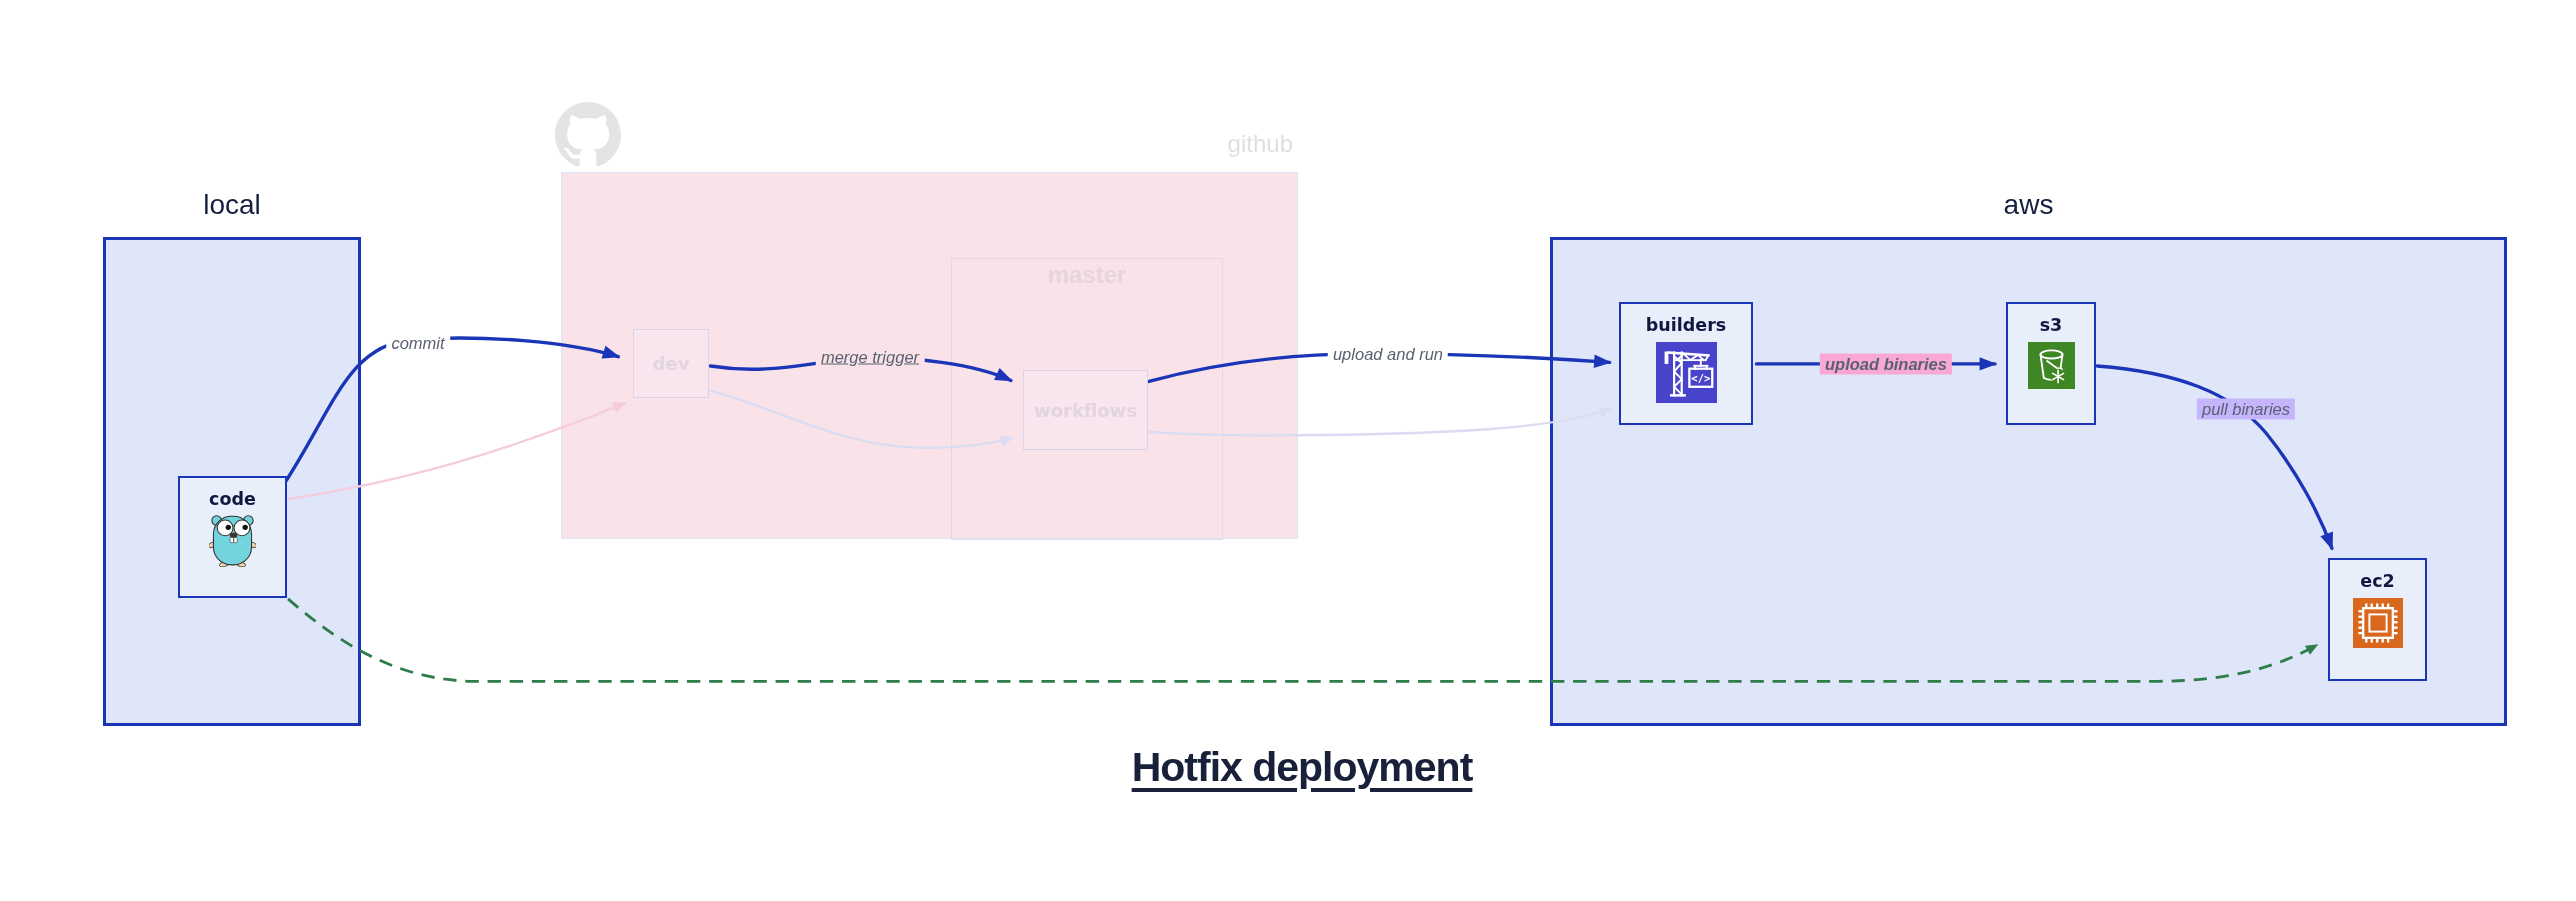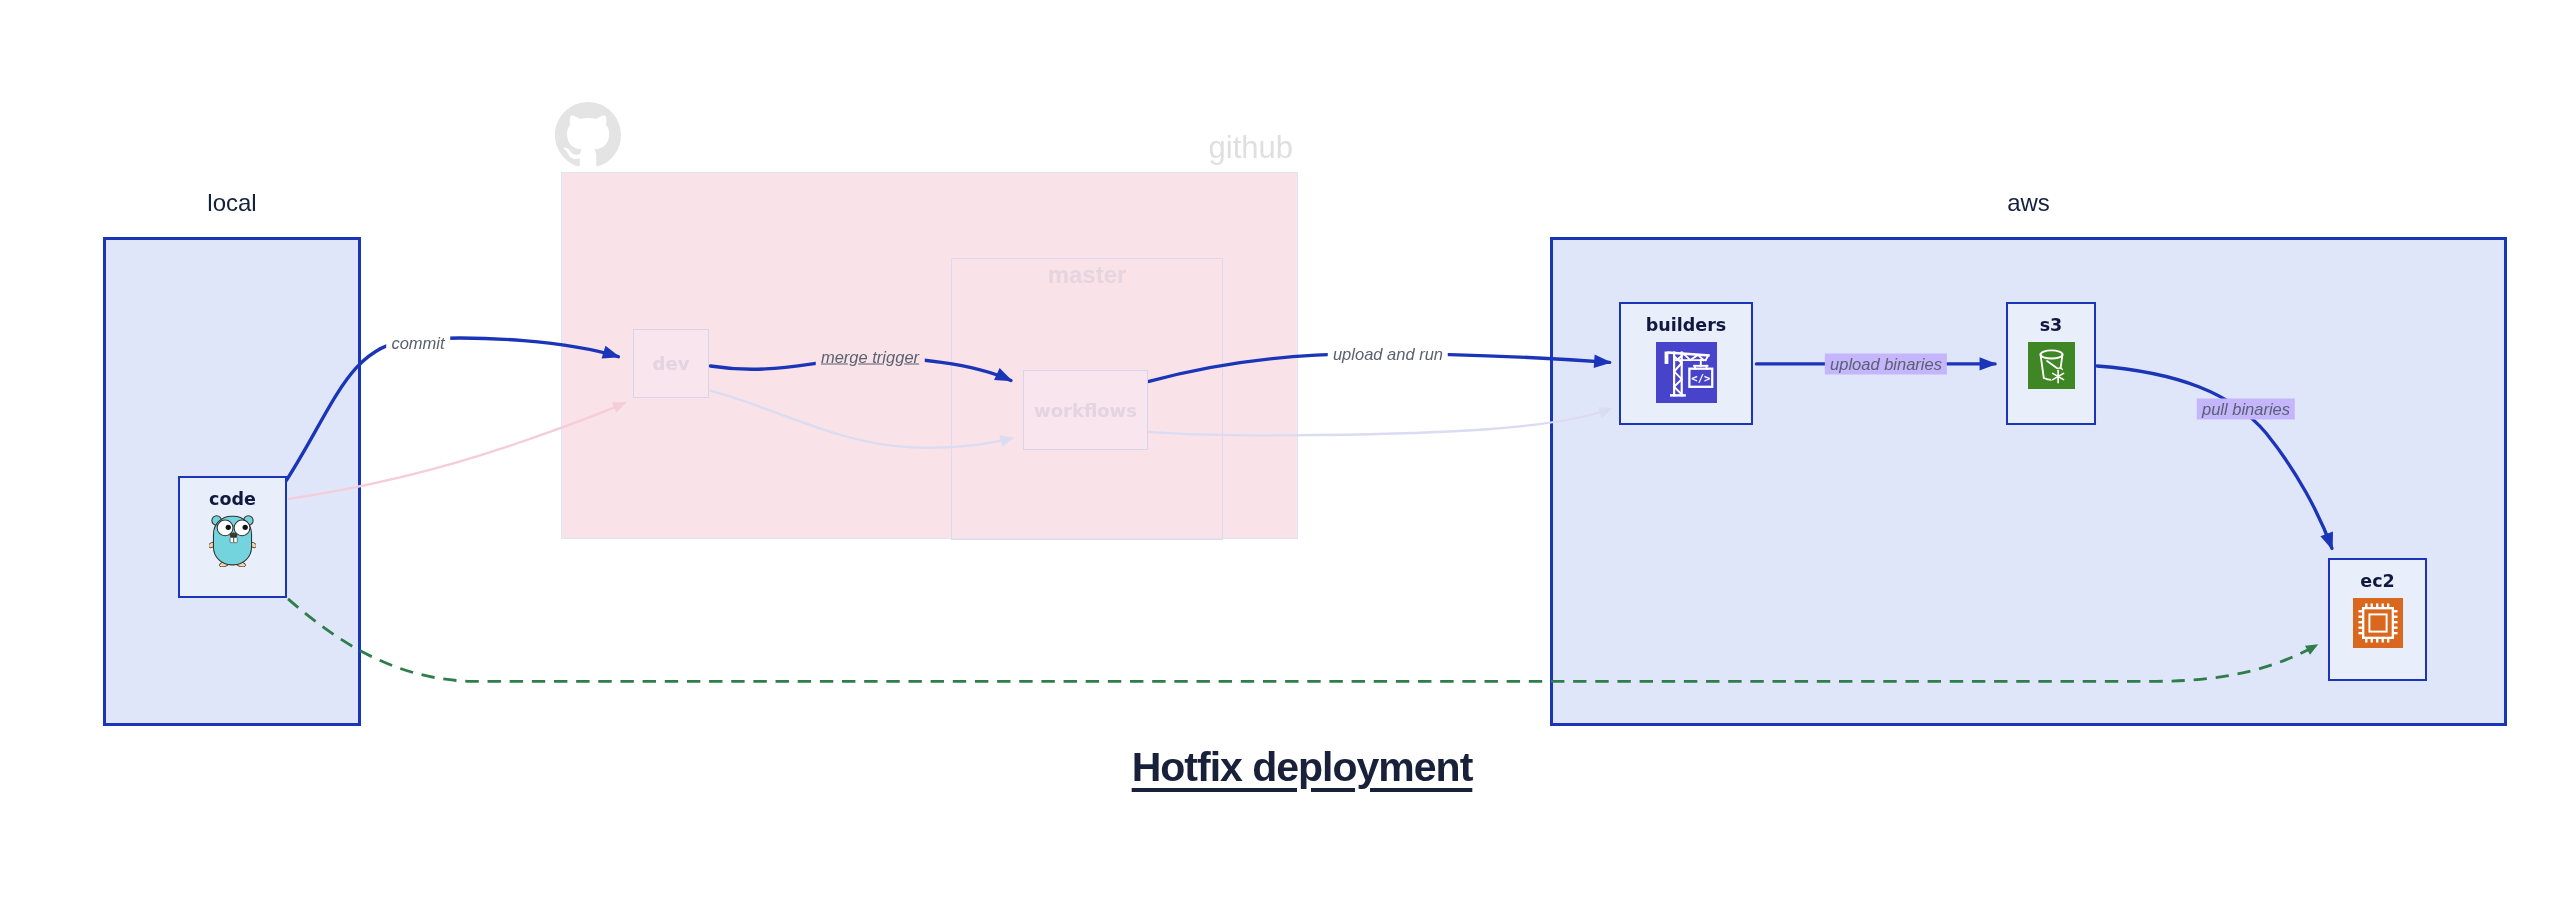--- a/index.html
+++ b/index.html
@@ -6,24 +6,24 @@
   .canvas{
     position:relative;width:2604px;height:902px;overflow:hidden;background:#ffffff;
     font-family:"Liberation Sans", sans-serif;
   }
   
   .cluster{position:absolute;box-sizing:border-box;z-index:1;}
   .cluster-local{left:103px;top:237px;width:258px;height:489px;background:#e0e6fa;border:3.1px solid #1b35b8;}
   .cluster-aws{left:1550px;top:237px;width:957px;height:489px;background:#e0e6fa;border:3.1px solid #1b35b8;}
   .cluster-github{left:561px;top:172px;width:737px;height:367px;background:#f9e2e8;border:1.5px solid #dde4f5;}
   .master-box{left:951px;top:258px;width:272px;height:282px;background:transparent;border:1.5px solid #ded9ee;}
-  .cluster-label{position:absolute;z-index:1;font-size:24px;font-weight:500;color:#15203f;text-align:center;}
+  .cluster-label{position:absolute;z-index:1;font-size:28px;font-weight:500;color:#15203f;text-align:center;}
   .label-local{left:103px;top:189px;width:258px;}
   .label-aws{left:1550px;top:189px;width:957px;}
-  .label-github{left:1082px;top:130px;width:211px;text-align:right;font-size:31px;color:#dfdfdf;}
+  .label-github{left:1082px;top:130px;width:211px;text-align:right;font-size:24px;color:#dfdfdf;}
   .label-master{left:951px;top:261px;width:272px;font-size:24px;font-weight:600;color:#e6d4de;}
   .octocat{position:absolute;left:555px;top:102px;z-index:1;}
   
   svg.edges{position:absolute;left:0;top:0;z-index:2;pointer-events:none;}
   
   .node{position:absolute;box-sizing:border-box;z-index:3;background:#e9eefb;border:2.1px solid #1b35b8;}
   .node-title{font-size:17.5px;font-weight:bold;color:#101840;text-align:center;padding-top:11px;
     font-family:"DejaVu Sans","Liberation Sans",sans-serif;}
   .node-code{left:178px;top:476px;width:109px;height:122px;}
   .node-builders{left:1619px;top:302px;width:134px;height:123px;}
@@ -36,21 +36,21 @@
   .node-faded .faded-title{font-size:18px;font-weight:bold;color:#e3d4e1;
     font-family:"DejaVu Sans","Liberation Sans",sans-serif;}
   .node-dev{left:633px;top:329px;width:76px;height:69px;}
   .node-workflows{left:1023px;top:370px;width:125px;height:80px;}
   
   .edge-label{position:absolute;z-index:4;transform:translate(-50%,-50%);
     font-size:16.5px;font-style:italic;font-weight:500;color:#5a6270;padding:1px 5.2px;white-space:nowrap;}
   .el-commit{left:418px;top:343px;background:#ffffff;}
   .el-merge{left:870px;top:357px;background:#f9e2e8;text-decoration:underline;}
   .el-uploadrun{left:1388px;top:354px;background:#ffffff;}
-  .el-uploadbin{left:1886px;top:364px;background:#c4b5fd;}
+  .el-uploadbin{left:1886px;top:364px;background:#f9a8d4;font-weight:bold;}
   .el-pullbin{left:2246px;top:409px;background:#c4b5fd;}
   
   .diagram-title{position:absolute;left:50%;top:744px;transform:translateX(-50%);z-index:4;
     font-size:41px;font-weight:700;letter-spacing:-1px;color:#18203a;
     text-decoration:underline;text-decoration-thickness:4.1px;text-underline-offset:7.2px;white-space:nowrap;}
 </style>
 </head>
 <body>
 
 <div class="canvas">

